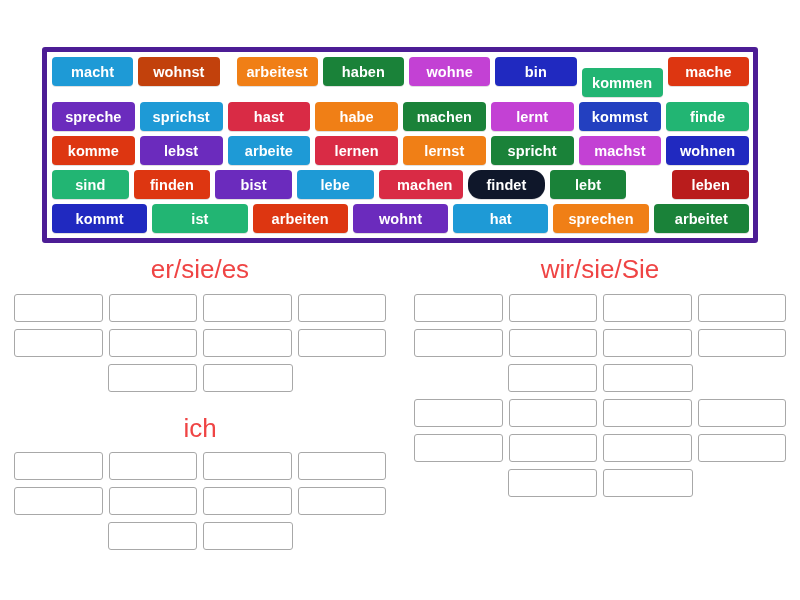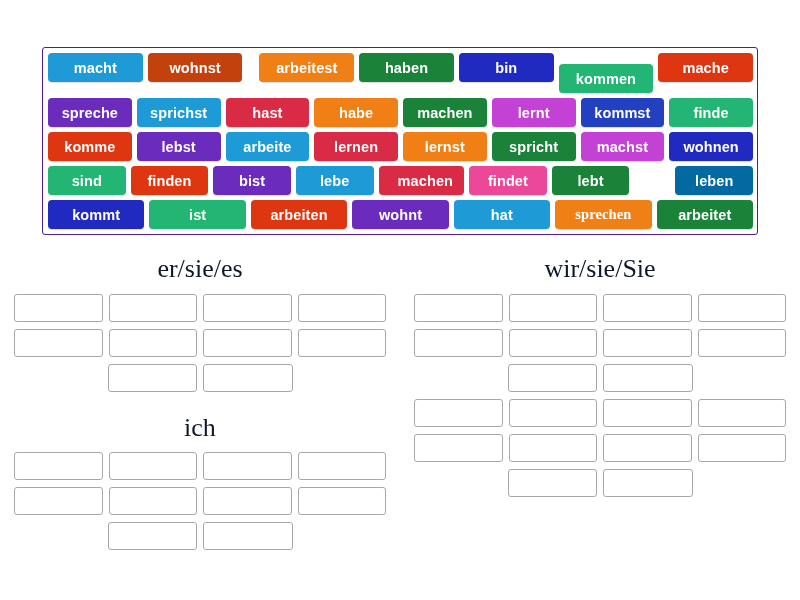--- a/index.html
+++ b/index.html
@@ -22,21 +22,21 @@
   }
 
   
   .word-bank {
     position: absolute;
     left: 42px;
     top: 47px;
     width: 716px;
     padding: 5px 4px 5px 5px;
     background: #ffffff;
-    border: 1px solid #4c1d95;
+    border: 5px solid #4c1d95;
     border-radius: 3px;
   }
 
   .bank-row {
     display: flex;
     gap: 5px;
     margin-bottom: 5px;
   }
   .bank-row:last-child { margin-bottom: 0; }
 
@@ -70,25 +70,25 @@
 
   .section {
     width: 400px;
     padding: 0 14px;
   }
 
   .section-title {
     text-align: center;
     font-size: 26px;
     font-weight: 400;
-    color: #0f172a;
+    color: #ef4444;
     line-height: 1.1;
     padding: 15px 0 10px 0;
     margin: 0;
-    font-family: Liberation Serif, serif;
+    font-family: Liberation Sans, sans-serif;
   }
 
   .slot-row {
     display: flex;
     gap: 6px;
     margin-bottom: 7px;
   }
 
   .slot {
     flex: 1 1 0;
@@ -107,20 +107,21 @@
 <body>
 
 <div id="stage">
 
   <div class="word-bank" id="word-bank">
       <div class="bank-row">
         <div class="tile" style="background: rgb(30, 154, 214);">macht</div>
         <div class="tile" style="background: #c2410c;">wohnst</div>
         <div class="tile" style="background: rgb(240, 127, 22); margin-left: 12px;">arbeitest</div>
         <div class="tile" style="background: rgb(26, 130, 57);">haben</div>
+        <div class="tile" style="background: rgb(195, 65, 212);">wohne</div>
         <div class="tile" style="background: rgb(32, 41, 192);">bin</div>
         <div class="tile" style="background: rgb(34, 181, 115); margin-top: 11px;">kommen</div>
         <div class="tile" style="background: rgb(221, 54, 17);">mache</div>
       </div>
       <div class="bank-row">
         <div class="tile" style="background: rgb(107, 43, 189);">spreche</div>
         <div class="tile" style="background: rgb(30, 154, 214);">sprichst</div>
         <div class="tile" style="background: rgb(217, 43, 69);">hast</div>
         <div class="tile" style="background: rgb(240, 127, 22);">habe</div>
         <div class="tile" style="background: rgb(26, 130, 57);">machen</div>
@@ -137,31 +138,31 @@
         <div class="tile" style="background: rgb(26, 130, 57);">spricht</div>
         <div class="tile" style="background: rgb(195, 65, 212);">machst</div>
         <div class="tile" style="background: rgb(32, 41, 192);">wohnen</div>
       </div>
       <div class="bank-row">
         <div class="tile" style="background: rgb(34, 181, 115);">sind</div>
         <div class="tile" style="background: rgb(221, 54, 17);">finden</div>
         <div class="tile" style="background: rgb(107, 43, 189);">bist</div>
         <div class="tile" style="background: rgb(30, 154, 214);">lebe</div>
         <div class="tile" style="background: rgb(217, 43, 69); padding-left: 8px;">machen</div>
-        <div class="tile" style="background: #ec4899;">findet</div>
+        <div class="tile" style="background: #0f172a; border-radius: 13px;">findet</div>
         <div class="tile" style="background: rgb(26, 130, 57);">lebt</div>
-        <div class="tile" style="background: #0369a1; margin-left: 41px;">leben</div>
+        <div class="tile" style="background: #b91c1c; margin-left: 41px;">leben</div>
       </div>
       <div class="bank-row">
         <div class="tile" style="background: rgb(32, 41, 192);">kommt</div>
         <div class="tile" style="background: rgb(34, 181, 115);">ist</div>
         <div class="tile" style="background: rgb(221, 54, 17);">arbeiten</div>
         <div class="tile" style="background: rgb(107, 43, 189);">wohnt</div>
         <div class="tile" style="background: rgb(30, 154, 214);">hat</div>
-        <div class="tile" style="background: rgb(240, 127, 22); font-family: Liberation Serif, serif;">sprechen</div>
+        <div class="tile" style="background: rgb(240, 127, 22);">sprechen</div>
         <div class="tile" style="background: rgb(26, 130, 57);">arbeitet</div>
       </div>
     </div>
 
   <div class="sections" id="sections">
       <div class="section">
         <div class="section-title">er/sie/es</div>
         <div class="slot-row">
           <div class="slot"></div>
           <div class="slot"></div>

